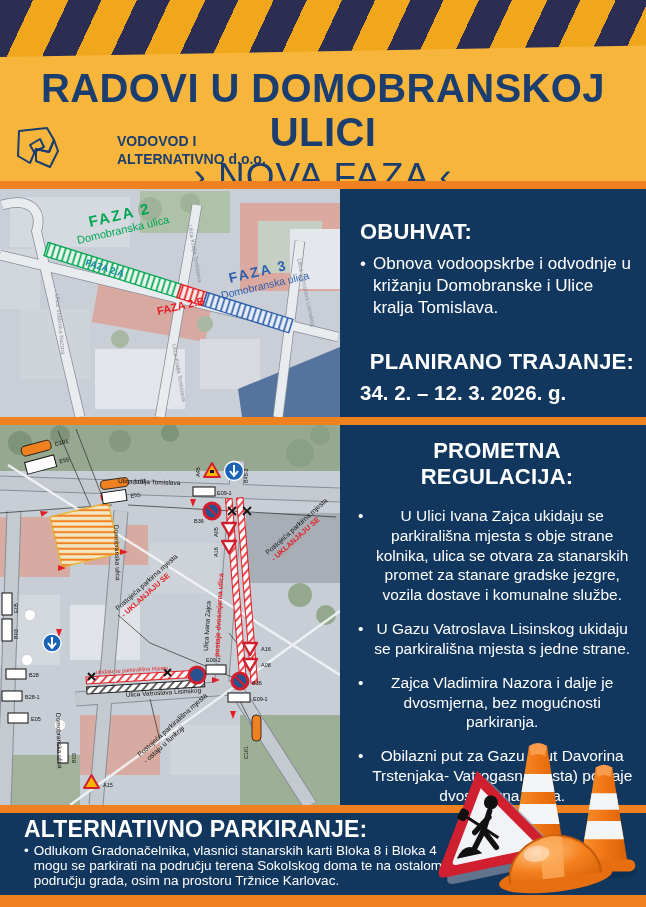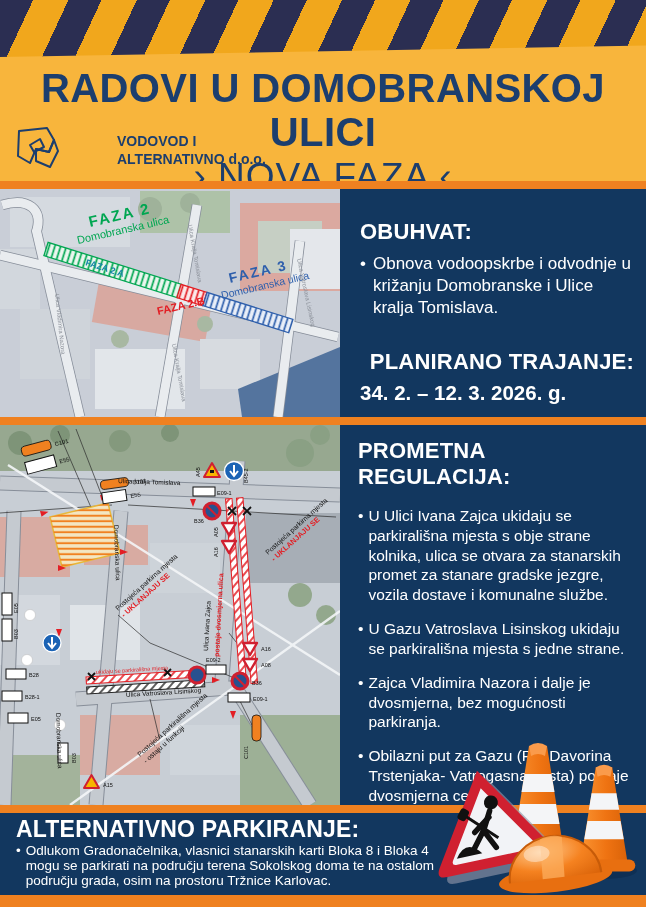--- a/index.html
+++ b/index.html
@@ -18,31 +18,31 @@
   
   .divider{position:absolute;left:0;width:646px;height:8px;background:#EF8120;z-index:4;}
   #div1{top:181px}#div2{top:417px}#div3{top:805px}
   .bottom-bar{position:absolute;left:0;top:895px;width:646px;height:12px;background:#EF8120;z-index:6;}
   
   .map{position:absolute;left:0;z-index:1;display:block;}
   #map1{top:189px}#map2{top:425px}
   
   .panel{position:absolute;left:340px;width:306px;color:#fff;box-sizing:border-box;}
   #panel1{top:189px;height:272px;padding:17px 12px 0 20px;margin-top:13px;}
-  #panel2{top:425px;height:380px;padding:13px 10px 0 18px;}
+  #panel2{top:425px;height:380px;padding:13px 10px 0 18px;text-align:center;}
   .panel-h{font-size:22px;font-weight:800;margin:0 0 8px 0;letter-spacing:.2px;}
   .panel-h2{font-size:22px;font-weight:800;margin:30px 0 6px 0;letter-spacing:.2px;text-align:right;}
   .dates{font-size:20.5px;font-weight:800;}
   .bul{display:flex;gap:7px;font-size:17px;line-height:1.3;}
   .bul .mark{flex:0 0 auto;}
   #panel2 .bul{font-size:15.5px;line-height:1.28;margin-top:14px;gap:5px;}
   #panel2 .bul:first-of-type{margin-top:16px;}
   
   .bottom-sec{position:absolute;left:0;top:813px;width:646px;height:82px;color:#fff;z-index:2;}
-  .bottom-inner{padding:4px 0 0 16px;width:420px;}
+  .bottom-inner{padding:4px 0 0 24px;width:420px;}
   .bottom-h{font-size:23px;font-weight:800;margin:0;line-height:1.05;letter-spacing:.2px;}
   .bottom-bul{display:flex;gap:5px;font-size:13.5px;line-height:1.1;margin-top:3px;}
   
   .artwork{position:absolute;left:420px;top:736px;z-index:5;}
 </style>
 </head>
 <body>
 
 <div class="poster">
 

